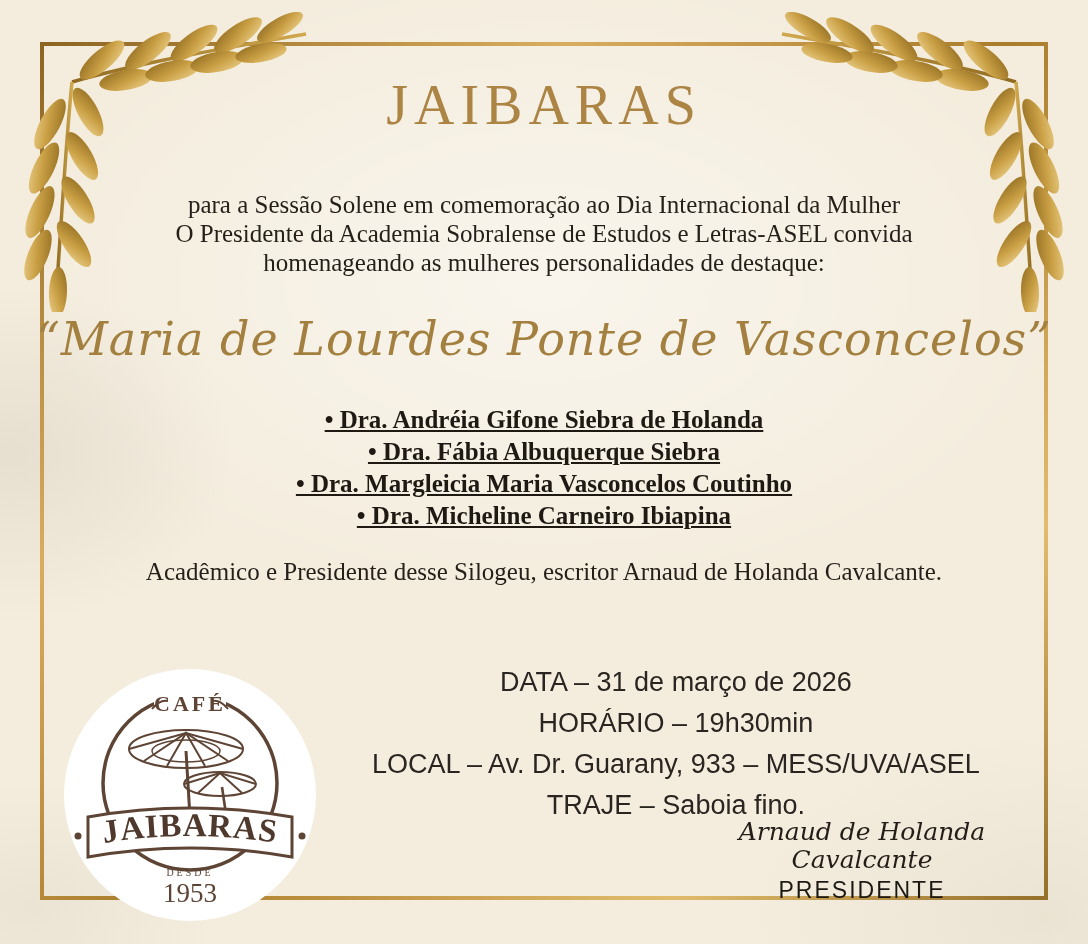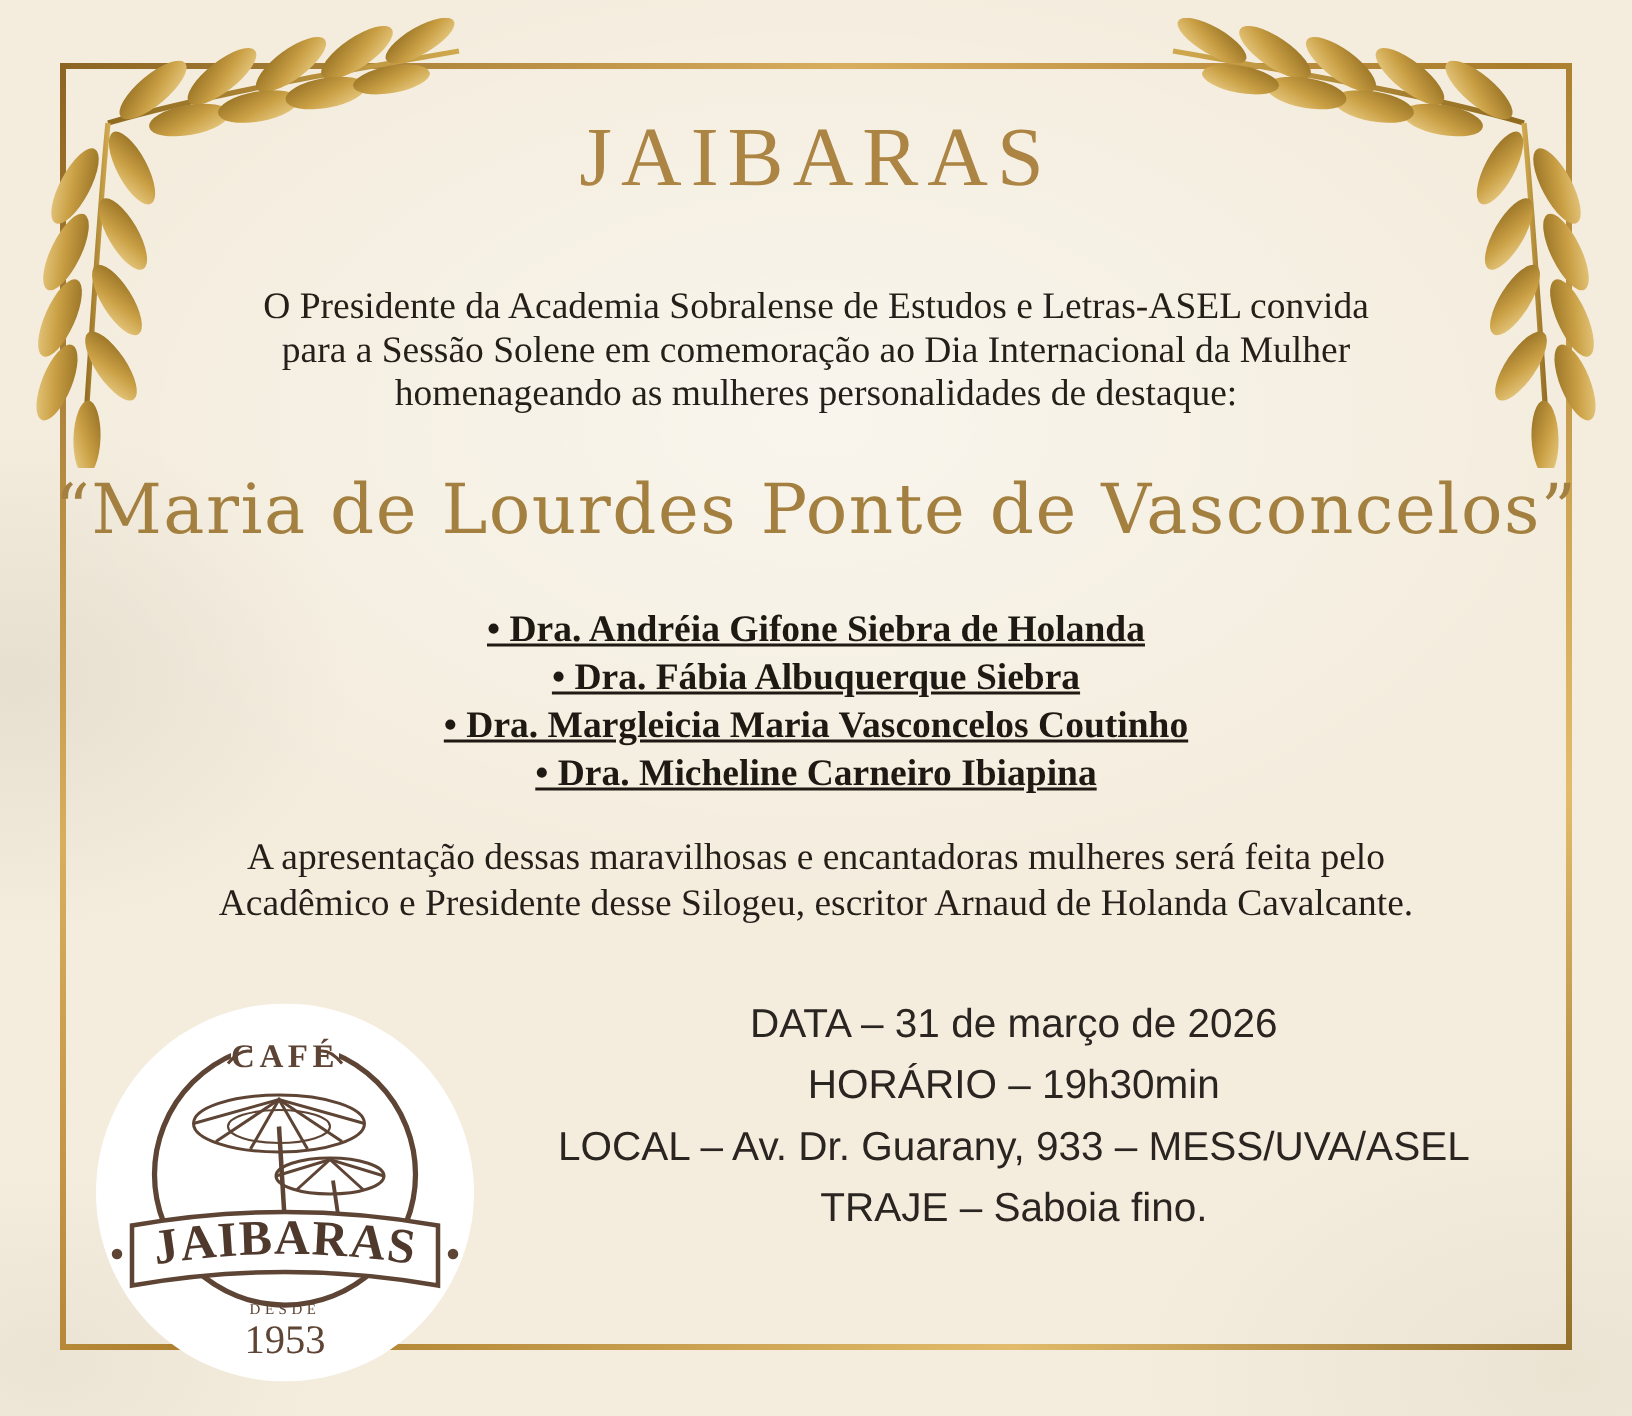--- a/index.html
+++ b/index.html
@@ -33,21 +33,21 @@
     color:#ac8444; z-index:3;
   }
 
   .intro {
     position:absolute; top:190px; left:0; width:100%; text-align:center;
     font-size:25px; line-height:29px; color:#241f19; z-index:3;
   }
 
   .quote {
     position:absolute; top:310px; left:0; width:100%; text-align:center;
-    font-family:"DejaVu Serif", serif; 
+    font-family:"DejaVu Serif", serif; font-style:italic;
     font-size:46px; line-height:58px; color:#a3803f; letter-spacing:1px; z-index:3;
   }
 
   .honorees {
     position:absolute; top:404px; left:0; width:100%; text-align:center;
     font-size:25px; line-height:32px; font-weight:700; color:#1e1913; z-index:3;text-decoration:underline;
   }
 
   .presentation {
     position:absolute; top:556px; left:0; width:100%; text-align:center;
@@ -122,36 +122,35 @@
   <svg class="laurel left" viewBox="0 0 300 300">
     <use href="#laurelBranch"></use>
   </svg>
   <svg class="laurel right" viewBox="0 0 300 300">
     <use href="#laurelBranch"></use>
   </svg>
 
   <div class="title">JAIBARAS</div>
 
   <div class="intro">
+    <div>para a Sessão Solene em comemoração ao Dia Internacional da Mulher</div>
     <div>O Presidente da Academia Sobralense de Estudos e Letras-ASEL convida</div>
-    <div>para a Sessão Solene em comemoração ao Dia Internacional da Mulher</div>
     <div>homenageando as mulheres personalidades de destaque:</div>
   </div>
 
   <div class="quote">“Maria de Lourdes Ponte de Vasconcelos”</div>
 
   <div class="honorees">
     <div>• Dra. Andréia Gifone Siebra de Holanda</div>
     <div>• Dra. Fábia Albuquerque Siebra</div>
     <div>• Dra. Margleicia Maria Vasconcelos Coutinho</div>
     <div>• Dra. Micheline Carneiro Ibiapina</div>
   </div>
 
   <div class="presentation">
-    <div>A apresentação dessas maravilhosas e encantadoras mulheres será feita pelo</div>
     <div>Acadêmico e Presidente desse Silogeu, escritor Arnaud de Holanda Cavalcante.</div>
   </div>
 
   <div class="details">
     <div>DATA – 31 de março de 2026</div>
     <div>HORÁRIO – 19h30min</div>
     <div>LOCAL – Av. Dr. Guarany, 933 – MESS/UVA/ASEL</div>
     <div>TRAJE – Saboia fino.</div>
   </div>
 
@@ -182,14 +181,18 @@
     <circle cx="238" cy="167" r="3.5" fill="#5d4434"></circle>
     <path id="bannerArc" d="M28,176 Q126,158 224,176" fill="none"></path>
     <text font-family="Liberation Serif, serif" font-size="22" letter-spacing="3" fill="#5d4434" x="126" y="42" text-anchor="middle" font-weight="bold">CAFÉ</text>
     <text font-family="Liberation Serif, serif" font-size="33" font-weight="bold" letter-spacing="1" fill="#4f392c">
       <textPath href="#bannerArc" startOffset="50%" text-anchor="middle">JAIBARAS</textPath>
     </text>
     <text font-family="Liberation Serif, serif" font-size="10" letter-spacing="3" fill="#5d4434" x="126" y="207" text-anchor="middle">DESDE</text>
     <text font-family="Liberation Serif, serif" font-size="27" fill="#5d4434" x="126" y="233" text-anchor="middle">1953</text>
   </svg>
 
+  <div class="signature">
+    <div class="name">Arnaud de Holanda Cavalcante</div>
+    <div class="role">PRESIDENTE</div>
+  </div>
 
 </div>
 
 </body></html>

